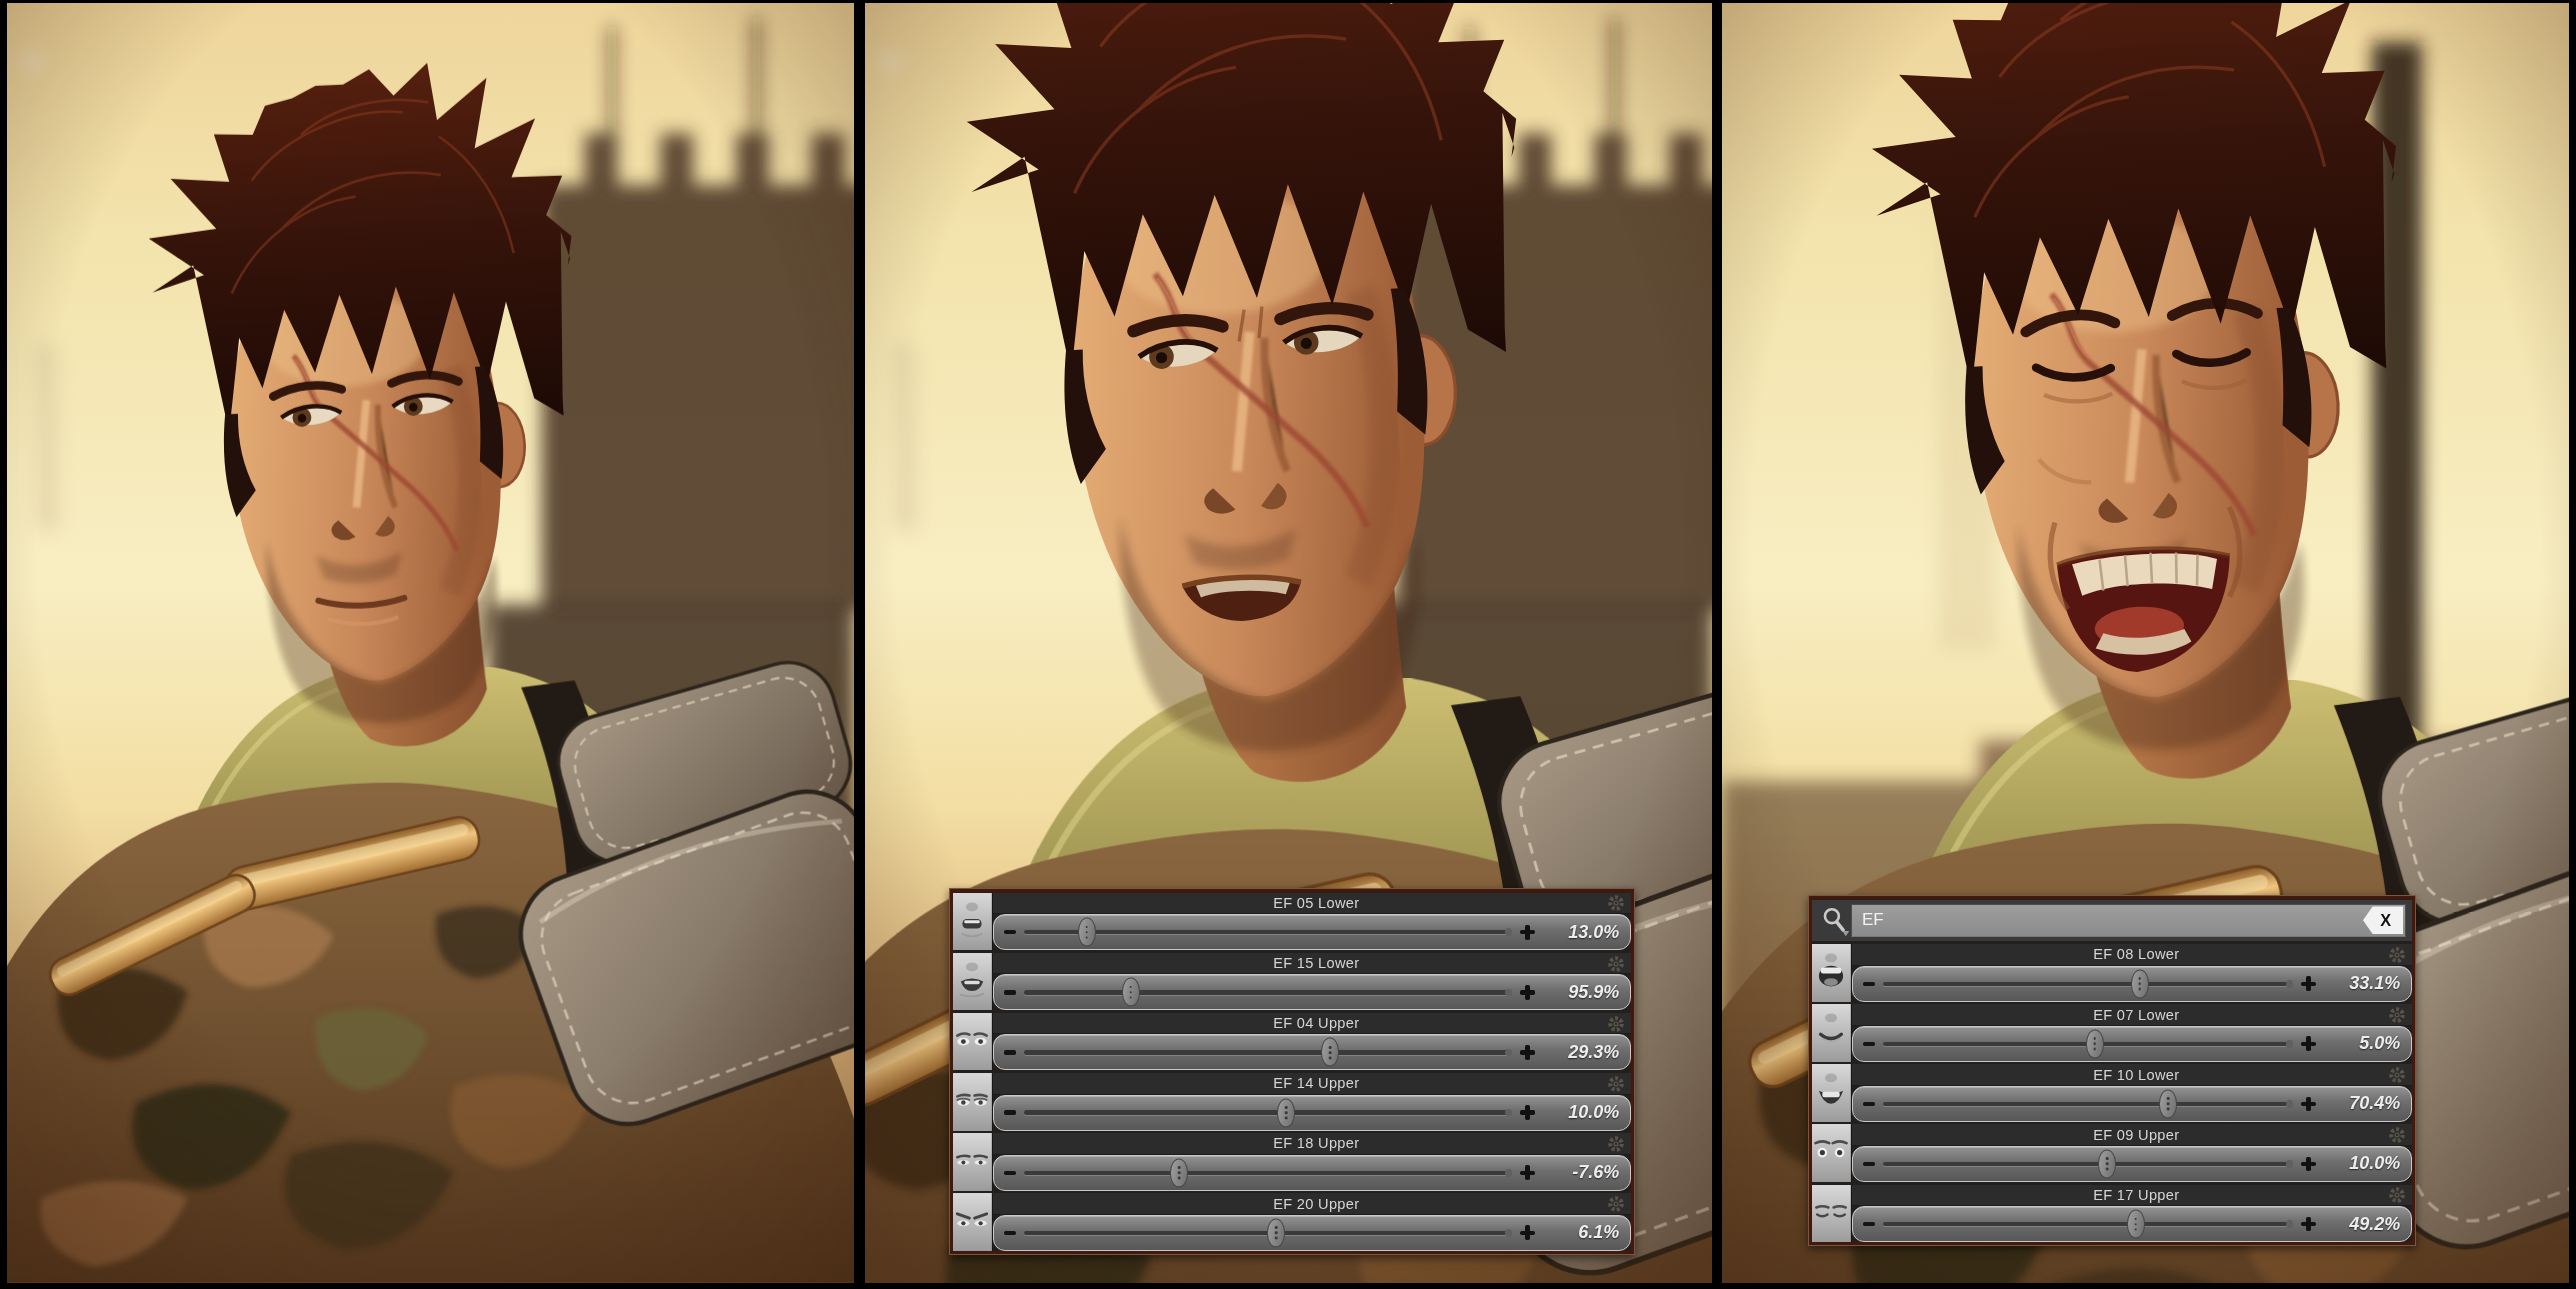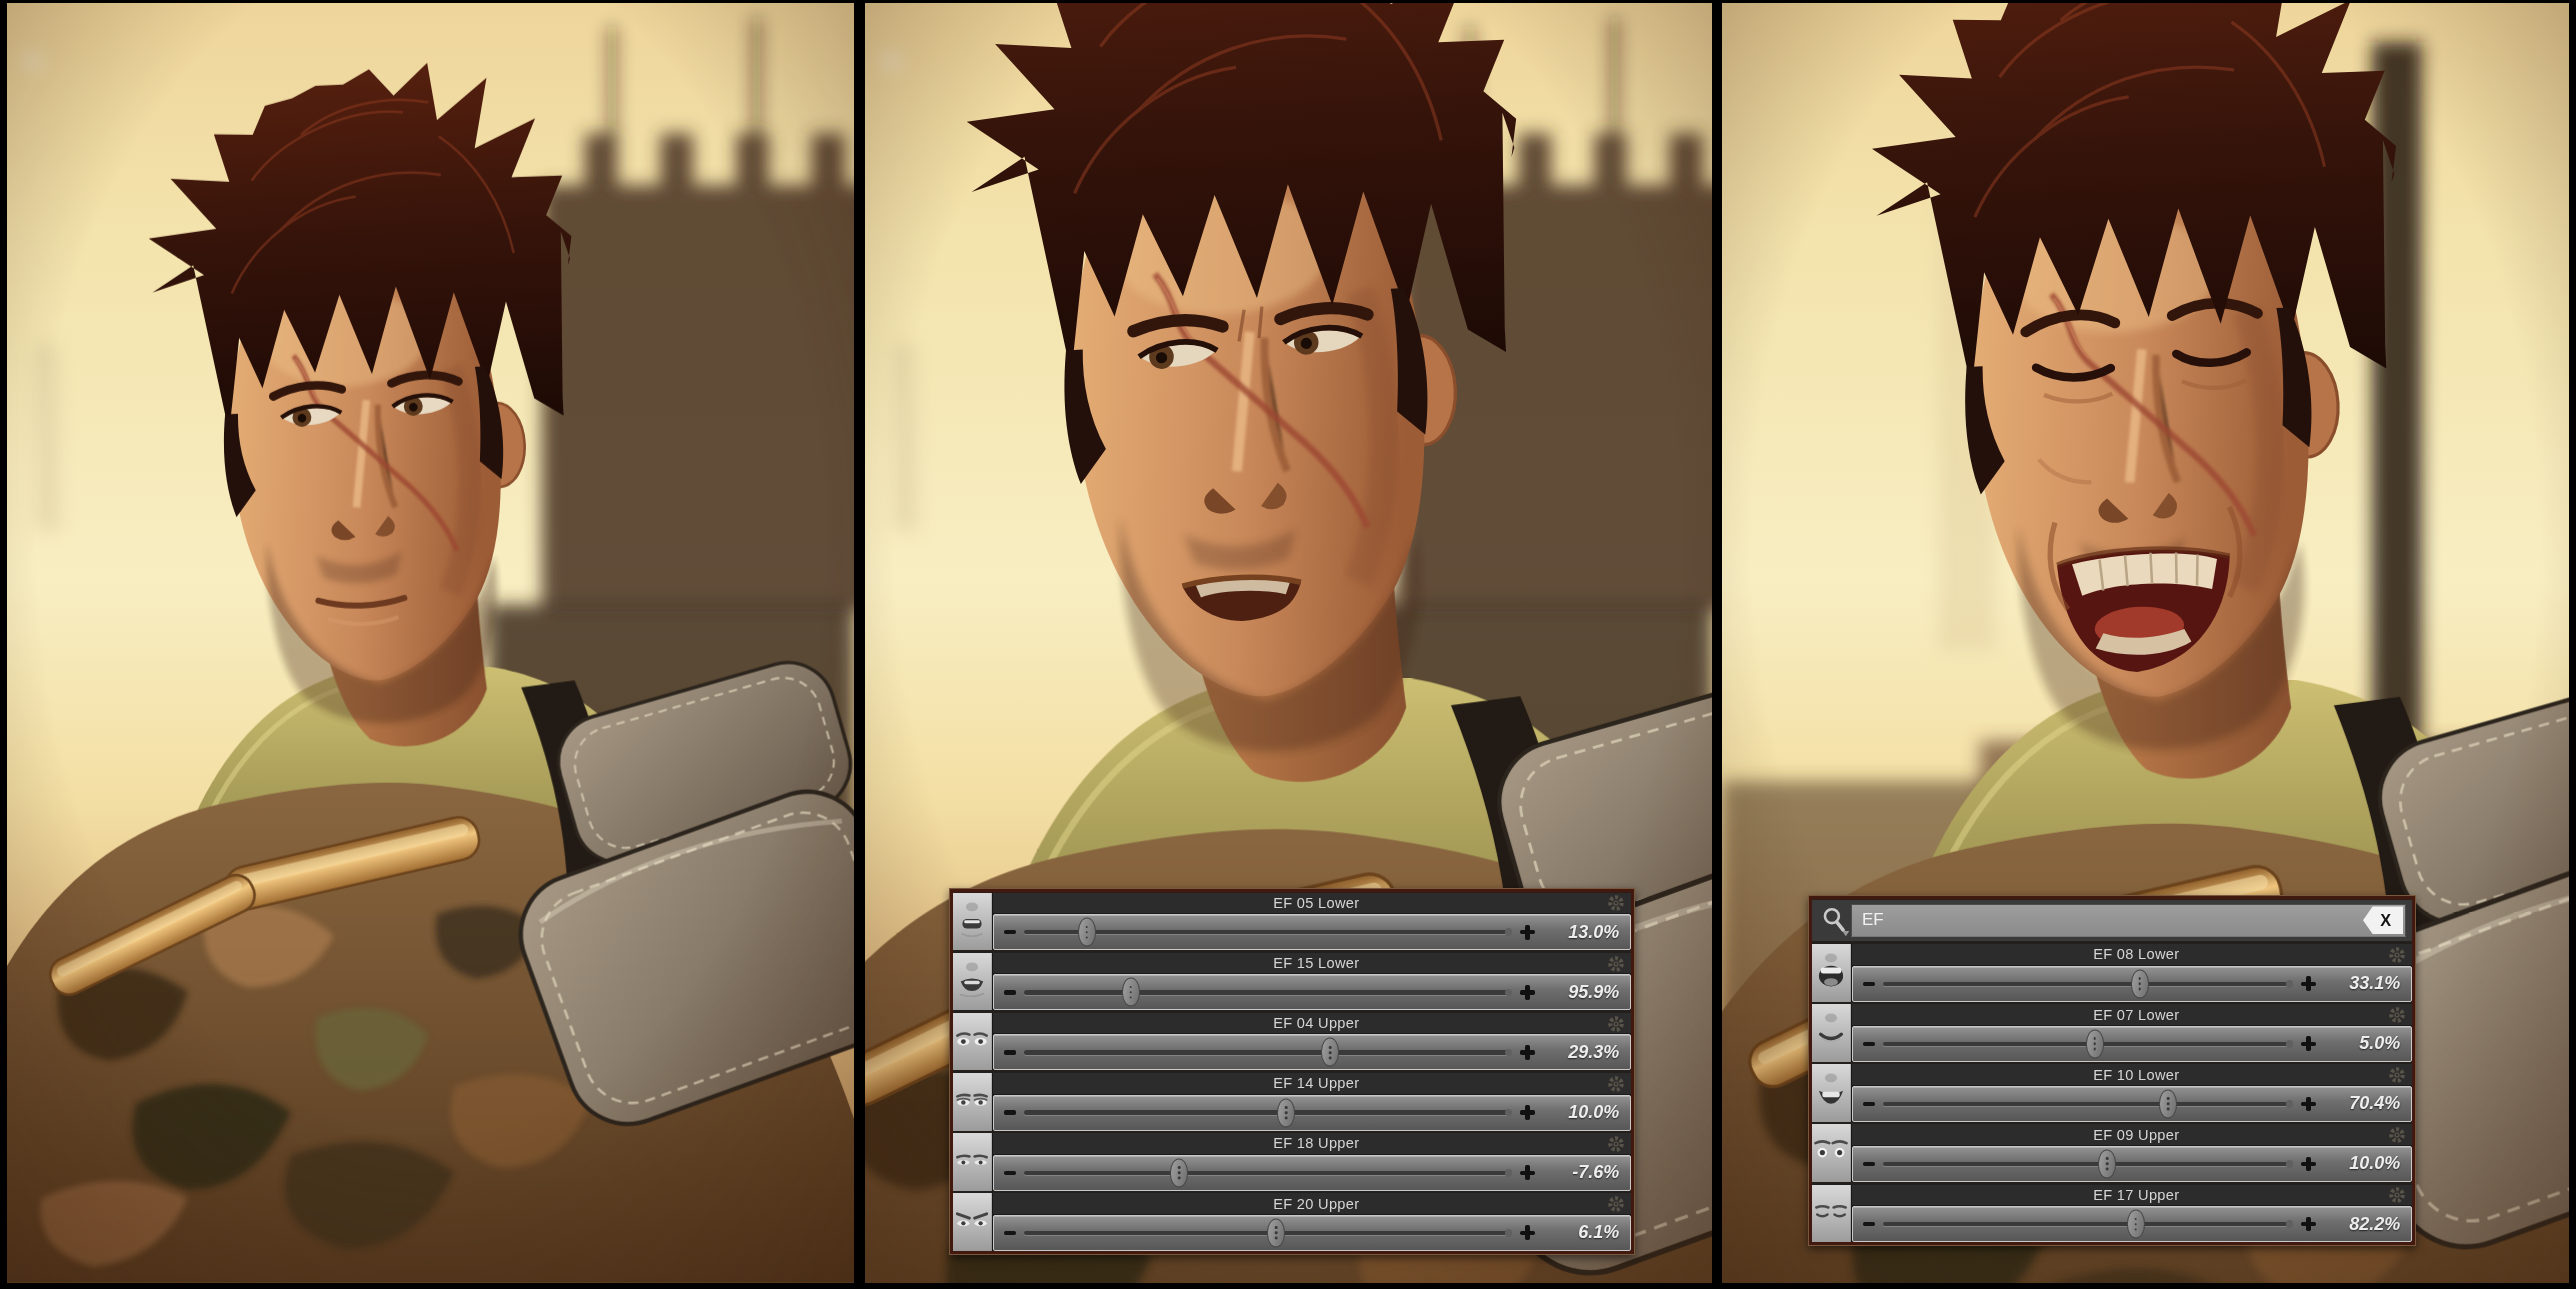--- a/index.html
+++ b/index.html
@@ -24,21 +24,21 @@
   .srow:last-child{margin-bottom:0;}
   .sthumb{grid-row:1/3;position:relative;background:linear-gradient(#b9b9b9,#8f8f8f);
           border-right:1.7px solid #161616;overflow:hidden;}
   .sthumb svg{display:block;width:38px;height:58px;}
   .slabel-bar{background:#2c2c2c;display:flex;align-items:center;position:relative;
               padding-left:8.6px;border-bottom:0.9px solid #1b1b1b;justify-content:center;}
   .slabel{color:#d6d6d6;font-size:14.6px;letter-spacing:0.3px;}
   .gear{position:absolute;right:6px;top:1.7px;width:18px;height:18px;}
   .sbody{display:flex;align-items:center;box-sizing:border-box;
          background:linear-gradient(#939393,#6f6f6f 42%,#575757);
-         border:1.7px solid #c9c9c9;border-radius:2px;
+         border:1.7px solid #c9c9c9;border-radius:12px;
          box-shadow:inset 0 0.9px 0 rgba(255,255,255,.28);}
   .minus-btn{flex:0 0 12px;height:4.3px;background:#141414;border-radius:1.7px;margin:0 7.7px 0 9.5px;cursor:pointer;}
   .track{flex:1;position:relative;height:4.3px;background:#3a3a3a;border-radius:2.6px;
          box-shadow:0 0.9px 0 rgba(255,255,255,.18);cursor:pointer;}
   .track::after{content:'';position:absolute;right:-2.6px;top:-1.7px;width:7.7px;height:7.7px;
                 border-radius:50%;background:#606060;}
   .handle{position:absolute;top:50%;width:18px;height:29px;transform:translate(-50%,-50%);
           border-radius:9.5px/14.6px;background:linear-gradient(105deg,#a0a0a0,#6e6e6e);
           border:1.7px solid #464646;box-sizing:border-box;cursor:grab;}
   .handle::after{content:'';position:absolute;left:50%;top:50%;width:2.6px;height:2.6px;border-radius:50%;
@@ -887,19 +887,19 @@
                 <circle cx="11" cy="11" r="3.2" fill="#595449"></circle>
                 <circle cx="11" cy="11" r="1.4" fill="#2c2c2c"></circle>
               </svg></span>
           </div>
           <div class="sbody">
             <div class="minus-btn"></div>
             <div class="track">
               <div class="handle" style="left: 62%;"></div>
             </div>
             <div class="plus-btn"></div>
-            <div class="svalue">82.2%</div>
+            <div class="svalue">49.2%</div>
           </div>
         </div>
       </div>
   </div>
 </div>
 
 
 </body></html>

